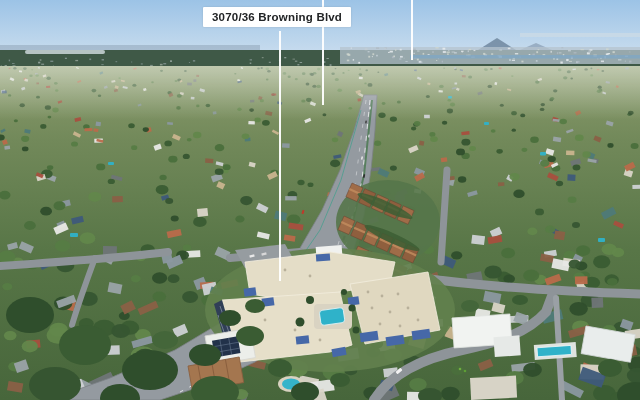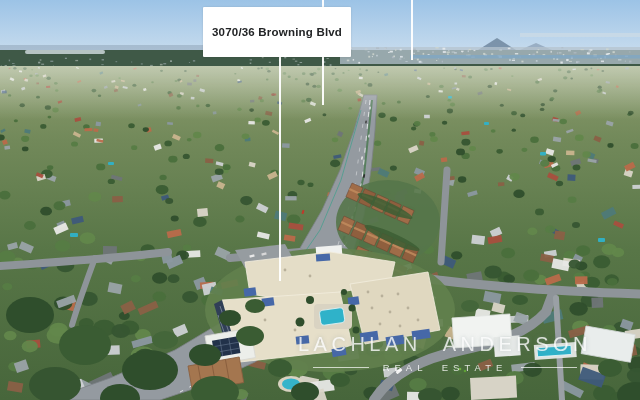--- a/index.html
+++ b/index.html
@@ -9,21 +9,21 @@
   }
   .stage svg{position:absolute;left:0;top:0;}
   .pointer-line{position:absolute;width:2px;background:rgba(255,255,255,.95);z-index:3;}
   .line-a{left:279px;top:31px;height:250px;}
   .line-b{left:322px;top:0;height:105px;z-index:2;}
   .line-c{left:411px;top:0;height:60px;}
   .address-label{
     position:absolute;left:203px;top:7px;z-index:4;
     background:#ffffff;color:#222426;
     font-size:11.5px;font-weight:700;letter-spacing:.2px;
-    padding:19px 9px;border-radius:1px;white-space:nowrap;
+    padding:4px 9px;border-radius:1px;white-space:nowrap;
     box-shadow:0 0 2px rgba(0,0,0,.15);
   }
   .watermark{
     position:absolute;left:288px;top:333px;width:314px;z-index:4;
     text-align:center;color:rgba(255,255,255,.78);
   }
   .wm-name{
     font-size:20px;font-weight:400;letter-spacing:4.5px;word-spacing:12px;
     white-space:nowrap;text-shadow:0 0 4px rgba(120,140,150,.35);
   }
@@ -990,21 +990,13 @@
       <ellipse cx="470" cy="306" rx="9" ry="6" fill="#44663a"></ellipse>
       <ellipse cx="520" cy="300" rx="8" ry="5" fill="#3a5c33"></ellipse>
     </g>
   </svg>
 
   <div class="pointer-line line-b"></div>
   <div class="pointer-line line-c"></div>
   <div class="pointer-line line-a"></div>
   <div class="address-label">3070/36 Browning Blvd</div>
 
-  <div class="watermark">
-    <div class="wm-name">LACHLAN ANDERSON</div>
-    <div class="wm-sub">
-      <span class="wm-rule"></span>
-      <span class="wm-tag">REAL ESTATE</span>
-      <span class="wm-rule"></span>
-    </div>
-  </div>
 </div>
 
 </body></html>

